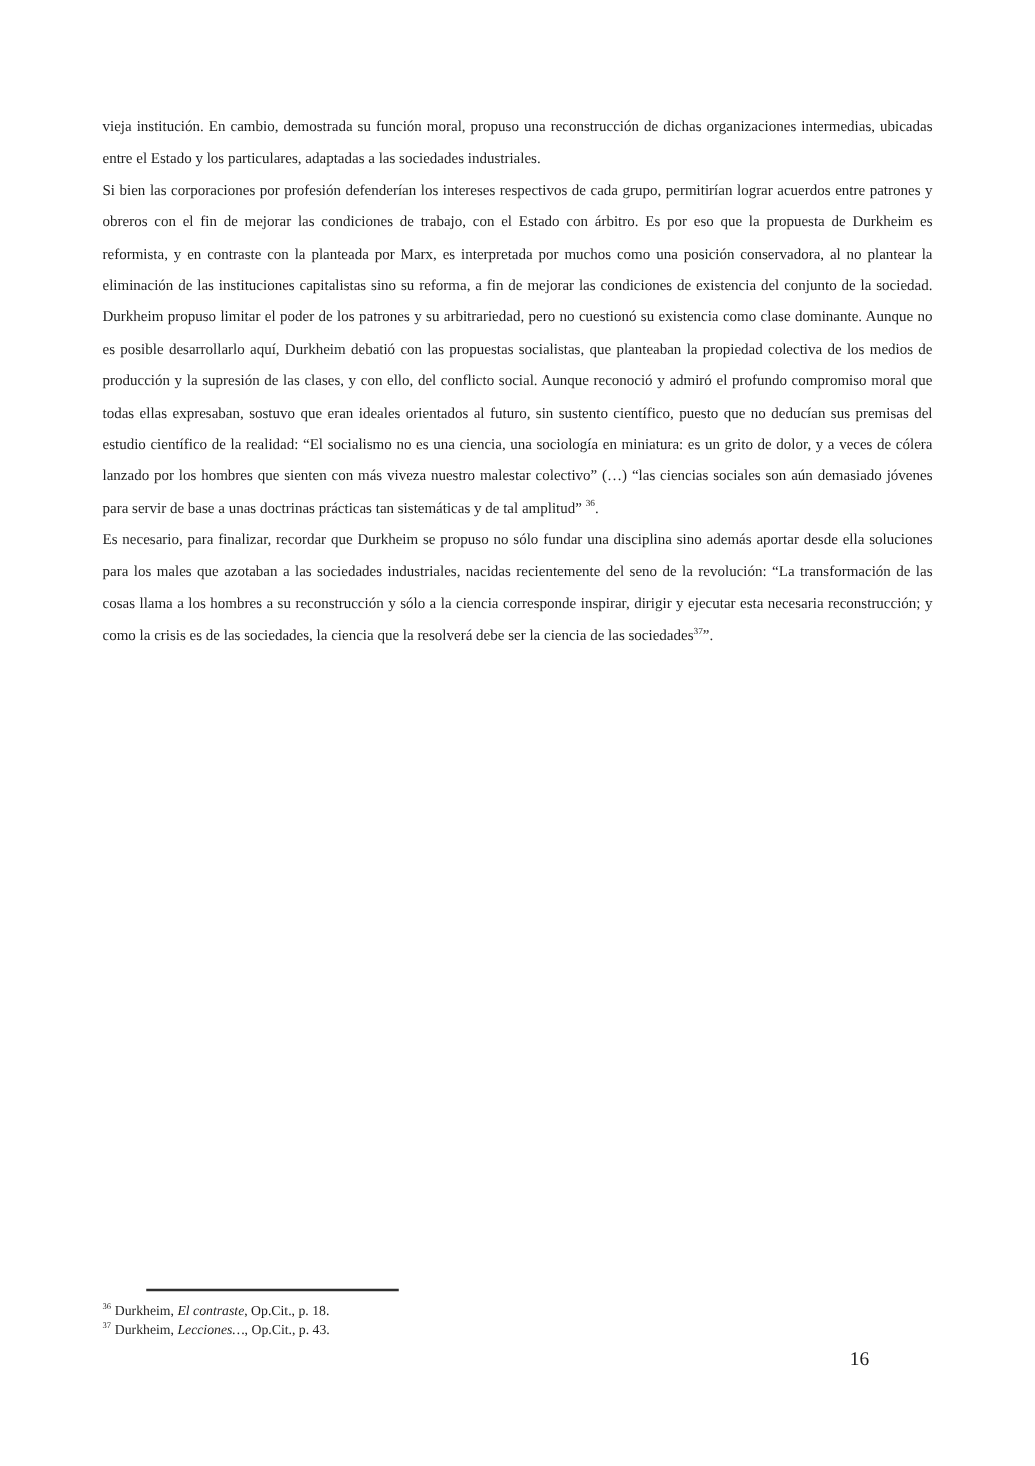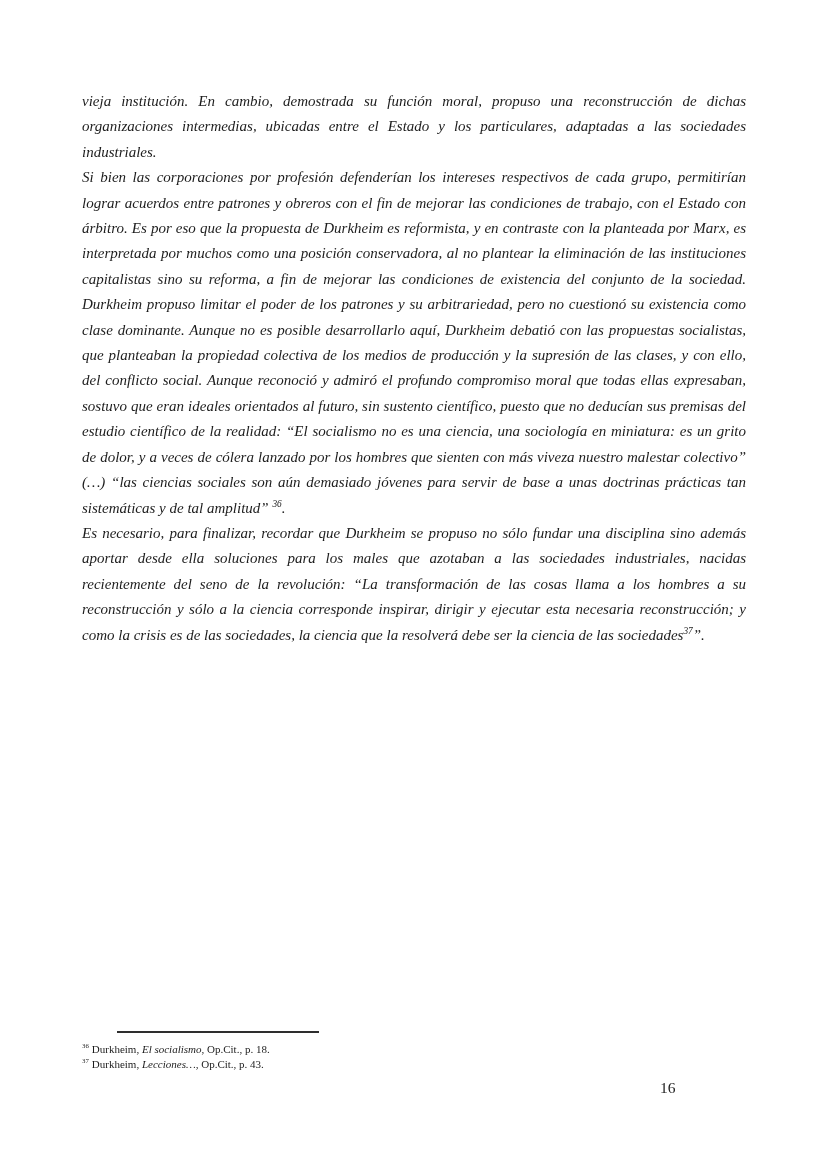--- a/index.html
+++ b/index.html
@@ -14,24 +14,23 @@
     background: #ffffff;
     font-family: "Liberation Serif", "DejaVu Serif", serif;
     color: #1d1d1d;
     overflow: hidden;
   }
   .body-text {
     position: absolute;
     left: 82px;
     top: 89px;
     width: 664px;
-    font-size: 15px;
+    font-size: 12px;
     line-height: 25.4px;
     text-align: justify;
-    font-style: italic;
   }
   .body-text p {
     margin: 0;
     padding: 0;
   }
   .body-text sup, .footnote sup {
     font-size: 0.62em;
     line-height: 0;
     vertical-align: super;
   }
@@ -57,39 +56,39 @@
     margin-right: 3px;
   }
   .footnote em {
     font-style: italic;
   }
   .page-number {
     position: absolute;
     left: 660px;
     top: 1079px;
     width: 55px;
-    text-align: left;
+    text-align: center;
     font-size: 15.5px;
     color: #1d1d1d;
   }
 </style>
 </head>
 <body>
 
 <div class="page" style="color: rgb(29, 29, 29); background: rgb(255, 255, 255);">
 
   <main class="body-text">
       <p><span>vieja institución. En cambio, demostrada su función moral, propuso una reconstrucción de dichas organizaciones intermedias, ubicadas entre el Estado y los particulares, adaptadas a las sociedades industriales.</span></p>
       <p><span>Si bien las corporaciones por profesión defenderían los intereses respectivos de cada grupo, permitirían lograr acuerdos entre patrones y obreros con el fin de mejorar las condiciones de trabajo, con el Estado con árbitro. Es por eso que la propuesta de Durkheim es reformista, y en contraste con la planteada por Marx, es interpretada por muchos como una posición conservadora, al no plantear la eliminación de las instituciones capitalistas sino su reforma, a fin de mejorar las condiciones de existencia del conjunto de la sociedad. Durkheim propuso limitar el poder de los patrones y su arbitrariedad, pero no cuestionó su existencia como clase dominante. Aunque no es posible desarrollarlo aquí, Durkheim debatió con las propuestas socialistas, que planteaban la propiedad colectiva de los medios de producción y la supresión de las clases, y con ello,  del conflicto social. Aunque reconoció y admiró el profundo compromiso moral que todas ellas expresaban, sostuvo que eran ideales orientados al futuro, sin sustento científico, puesto que no deducían sus premisas del estudio científico de la realidad: “El socialismo no es una ciencia, una sociología en miniatura: es un grito de dolor, y a veces de cólera lanzado por los hombres que sienten con más viveza nuestro malestar colectivo” (…) “las ciencias sociales son aún demasiado jóvenes para servir de base a unas doctrinas prácticas tan sistemáticas y de tal amplitud” </span><sup>36</sup><span>.</span></p>
       <p><span>Es necesario, para finalizar, recordar que Durkheim se propuso no sólo fundar una disciplina sino además aportar desde ella soluciones para los males que azotaban a las sociedades industriales, nacidas recientemente del seno de la revolución: “La transformación de las cosas llama a los hombres a su reconstrucción y sólo a la ciencia corresponde inspirar, dirigir y ejecutar esta necesaria reconstrucción; y como la crisis es de las sociedades, la ciencia que la resolverá debe ser la ciencia de las sociedades</span><sup>37</sup><span>”.</span></p>
     </main>
 
   <div class="footnote-area">
     <div class="fn-sep" style="background: rgb(46, 46, 46);"></div>
     <div>
-        <div class="footnote"><sup>36</sup><span>Durkheim, </span><em>El socialismo</em><span>, Op.Cit., p. 18.</span></div>
+        <div class="footnote"><sup>36</sup><span>Durkheim, </span><em>El contraste</em><span>, Op.Cit., p. 18.</span></div>
         <div class="footnote"><sup>37</sup><span>Durkheim, </span><em>Lecciones…</em><span>, Op.Cit., p. 43.</span></div>
       </div>
   </div>
 
   <div class="page-number">16</div>
 
 </div>
 
 </body></html>

